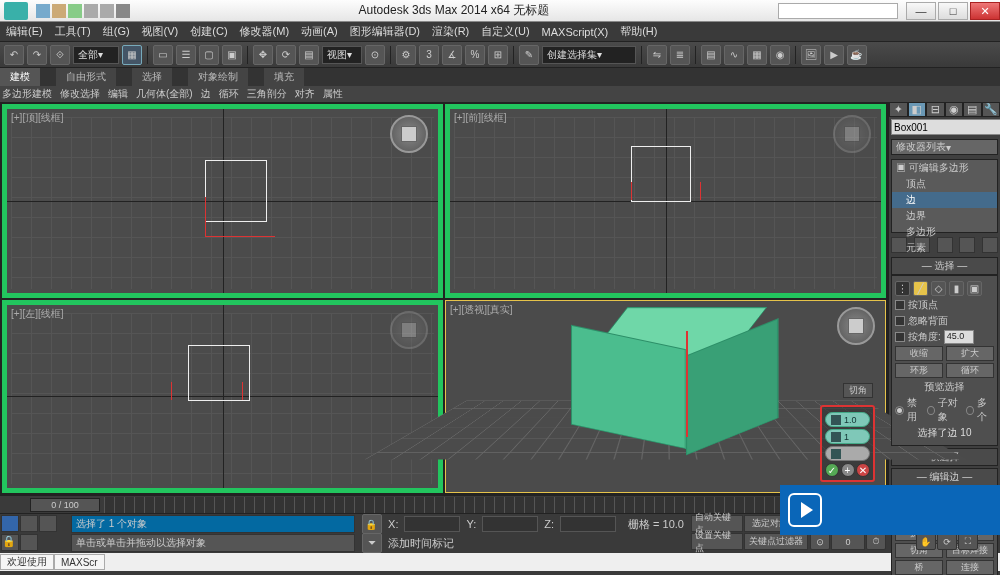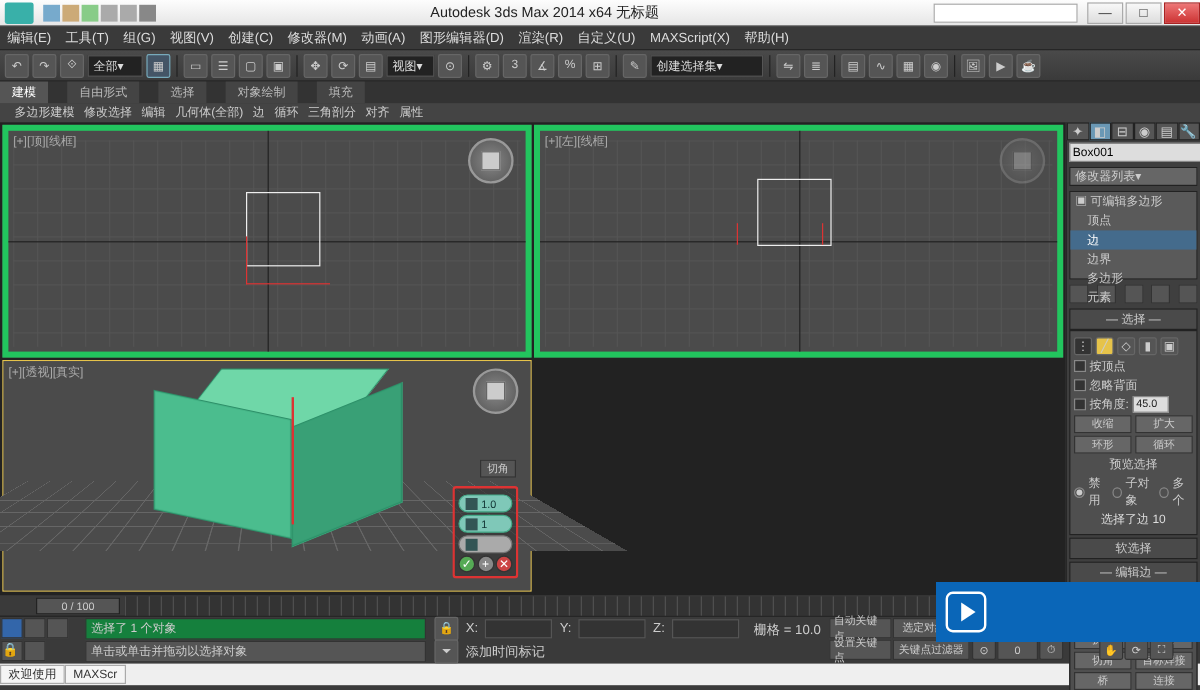--- a/index.html
+++ b/index.html
@@ -14,21 +14,21 @@
   .titlebar .winbtns .close{ background:linear-gradient(#e77,#c33);color:#fff;border-color:#a22;}
   .menubar { height: 20px; background: #3a3a3a; display:flex; align-items:center; padding:0 6px; gap:12px; font-size:11px; color:#ddd; border-bottom:1px solid #222;text-align:center;}
   .toolbar1, .toolbar2 { height: 26px; background: linear-gradient(#4a4a4a,#3a3a3a); border-bottom:1px solid #222; display:flex; align-items:center; padding:0 4px; gap:3px;}
   .tbtn { width:20px;height:20px;background:#555;border:1px solid #666;border-radius:2px;display:flex;align-items:center;justify-content:center;color:#ccc;font-size:10px;}
   .tbtn.sel{border-color:#7ab;background:#456;}
   .divider{width:1px;height:18px;background:#222;margin:0 2px;}
   .dropdown{height:18px;background:#222;border:1px solid #555;color:#ddd;font-size:10px;padding:0 4px;display:flex;align-items:center;}
   .ribbon { height:18px; background:#333;display:flex;align-items:center;gap:16px;font-size:10px;}
   .ribbon .tab{padding:2px 10px;background:#444;color:#bbb;}
   .ribbon .tab.active{background:#555;color:#fff;}
-  .subribbon{height:16px;background:#444;display:flex;align-items:center;gap:8px;padding:0 12px;font-size:10px;color:#ccc;}
+  .subribbon{height:16px;background:#444;display:flex;align-items:center;gap:8px;padding:0 2px;font-size:10px;color:#ccc;}
   .main { display:flex; height: 393px; }
   .viewports { flex:1; display:grid; grid-template-columns:1fr 1fr; grid-template-rows:1fr 1fr; gap:2px; background:#222; padding:2px;}
   .vp { background:#4b4b4b; position:relative; border:5px solid #22c55e;}
   .vp.active{border:1px solid #e6c34a;}
   .vp-label{position:absolute;top:2px;left:4px;color:#aaa;font-size:10px;}
   .vp-grid{position:absolute;inset:8px 4px 4px 4px;
     background-image:linear-gradient(#555 1px,transparent 1px),linear-gradient(90deg,#555 1px,transparent 1px);
     background-size:20px 20px;}
   .vp-axis-h{position:absolute;left:0;right:0;height:1px;background:#222;}
   .vp-axis-v{position:absolute;top:0;bottom:0;width:1px;background:#222;}
@@ -58,21 +58,21 @@
   .radio{width:9px;height:9px;border-radius:50%;border:1px solid #888;display:inline-block;}
   .radio.on::after{content:"";display:block;width:5px;height:5px;background:#ccc;border-radius:50%;margin:1px;}
   .timeline{height:18px;background:#3a3a3a;border-top:1px solid #222;display:flex;align-items:center;}
   .timeslider{width:70px;height:14px;background:#555;border:1px solid #222;margin-left:30px;text-align:center;font-size:9px;line-height:12px;}
   .ticks{flex:1;height:16px;background:#333;margin:0 4px;background-image:linear-gradient(90deg,#555 1px,transparent 1px);background-size:10px 100%;}
   .bottombar{height:40px;background:#3a3a3a;border-top:1px solid #222;display:flex;}
   .bottombar .left{width:70px;display:flex;flex-direction:column;}
   .bottombar .leftrow{display:flex;gap:1px;padding:1px;}
   .bottombar .leftrow div{width:18px;height:17px;background:#555;border:1px solid #333;}
   .bottombar .status{flex:1;display:flex;flex-direction:column;font-size:10px;}
-  .bottombar .status-top{height:18px;background:#15803d;border:1px solid #333;margin:1px;padding:0 4px;display:flex;align-items:center;}
+  .bottombar .status-top{height:18px;background:#0369a1;border:1px solid #333;margin:1px;padding:0 4px;display:flex;align-items:center;}
   .bottombar .status-bot{height:18px;background:#555;border:1px solid #333;margin:0 1px 1px;padding:0 4px;display:flex;align-items:center;}
   .bottombar .coords{display:flex;align-items:center;gap:6px;padding:0 6px;}
   .bottombar .coord-field{width:56px;height:16px;background:#333;border:1px solid #555;font-size:9px;padding:0 2px;display:flex;align-items:center;}
   .bottombar .animbtns{display:flex;flex-direction:column;gap:1px;padding:1px;}
   .bottombar .animrow{display:flex;gap:1px;}
   .bottombar .animrow div{height:17px;background:#555;border:1px solid #333;font-size:9px;display:flex;align-items:center;justify-content:center;padding:0 3px;}
   .statusfoot{height:18px;background:#efefef;display:flex;align-items:center;font-size:10px;color:#333;}
   .statusfoot .cell{border:1px solid #aaa;height:16px;padding:0 6px;display:flex;align-items:center;background:#f5f5f5;}
   
   .persp-floor{position:absolute;inset:0;
@@ -207,20 +207,31 @@
       <div class="vp-axis-h" style="top:50%;"></div>
         <div class="vp-axis-v" style="left:50%;"></div>
       <div class="vp-label">[+][顶][线框]</div>
       <div class="rect" style="left:46%;top:28%;width:62px;height:62px;"></div>
       <div class="rect red" style="left:46%;top:48%;width:70px;height:40px;border-top:none;border-right:none;"></div>
       <div class="vp-cube">
           <div class="vp-cube-inner"></div>
         </div>
     </div>
 
+    <div class="vp">
+      <div class="vp-grid"></div>
+      <div class="vp-axis-h" style="top:50%;"></div>
+        <div class="vp-axis-v" style="left:50%;"></div>
+      <div class="vp-label">[+][前][线框]</div>
+      <div class="rect" style="left:42%;top:20%;width:60px;height:56px;"></div>
+      <div class="rect red" style="left:42%;top:40%;width:70px;height:18px;border-top:none;border-bottom:none;"></div>
+      <div class="vp-cube" style="opacity:.4;">
+          <div class="vp-cube-inner"></div>
+        </div>
+    </div>
 
     <div class="vp">
       <div class="vp-grid"></div>
       <div class="vp-axis-h" style="top:50%;"></div>
         <div class="vp-axis-v" style="left:50%;"></div>
       <div class="vp-label">[+][左][线框]</div>
       <div class="rect" style="left:42%;top:22%;width:62px;height:56px;"></div>
       <div class="rect red" style="left:38%;top:42%;width:72px;height:18px;border-top:none;border-bottom:none;"></div>
       <div class="vp-cube" style="opacity:.4;">
           <div class="vp-cube-inner"></div>

